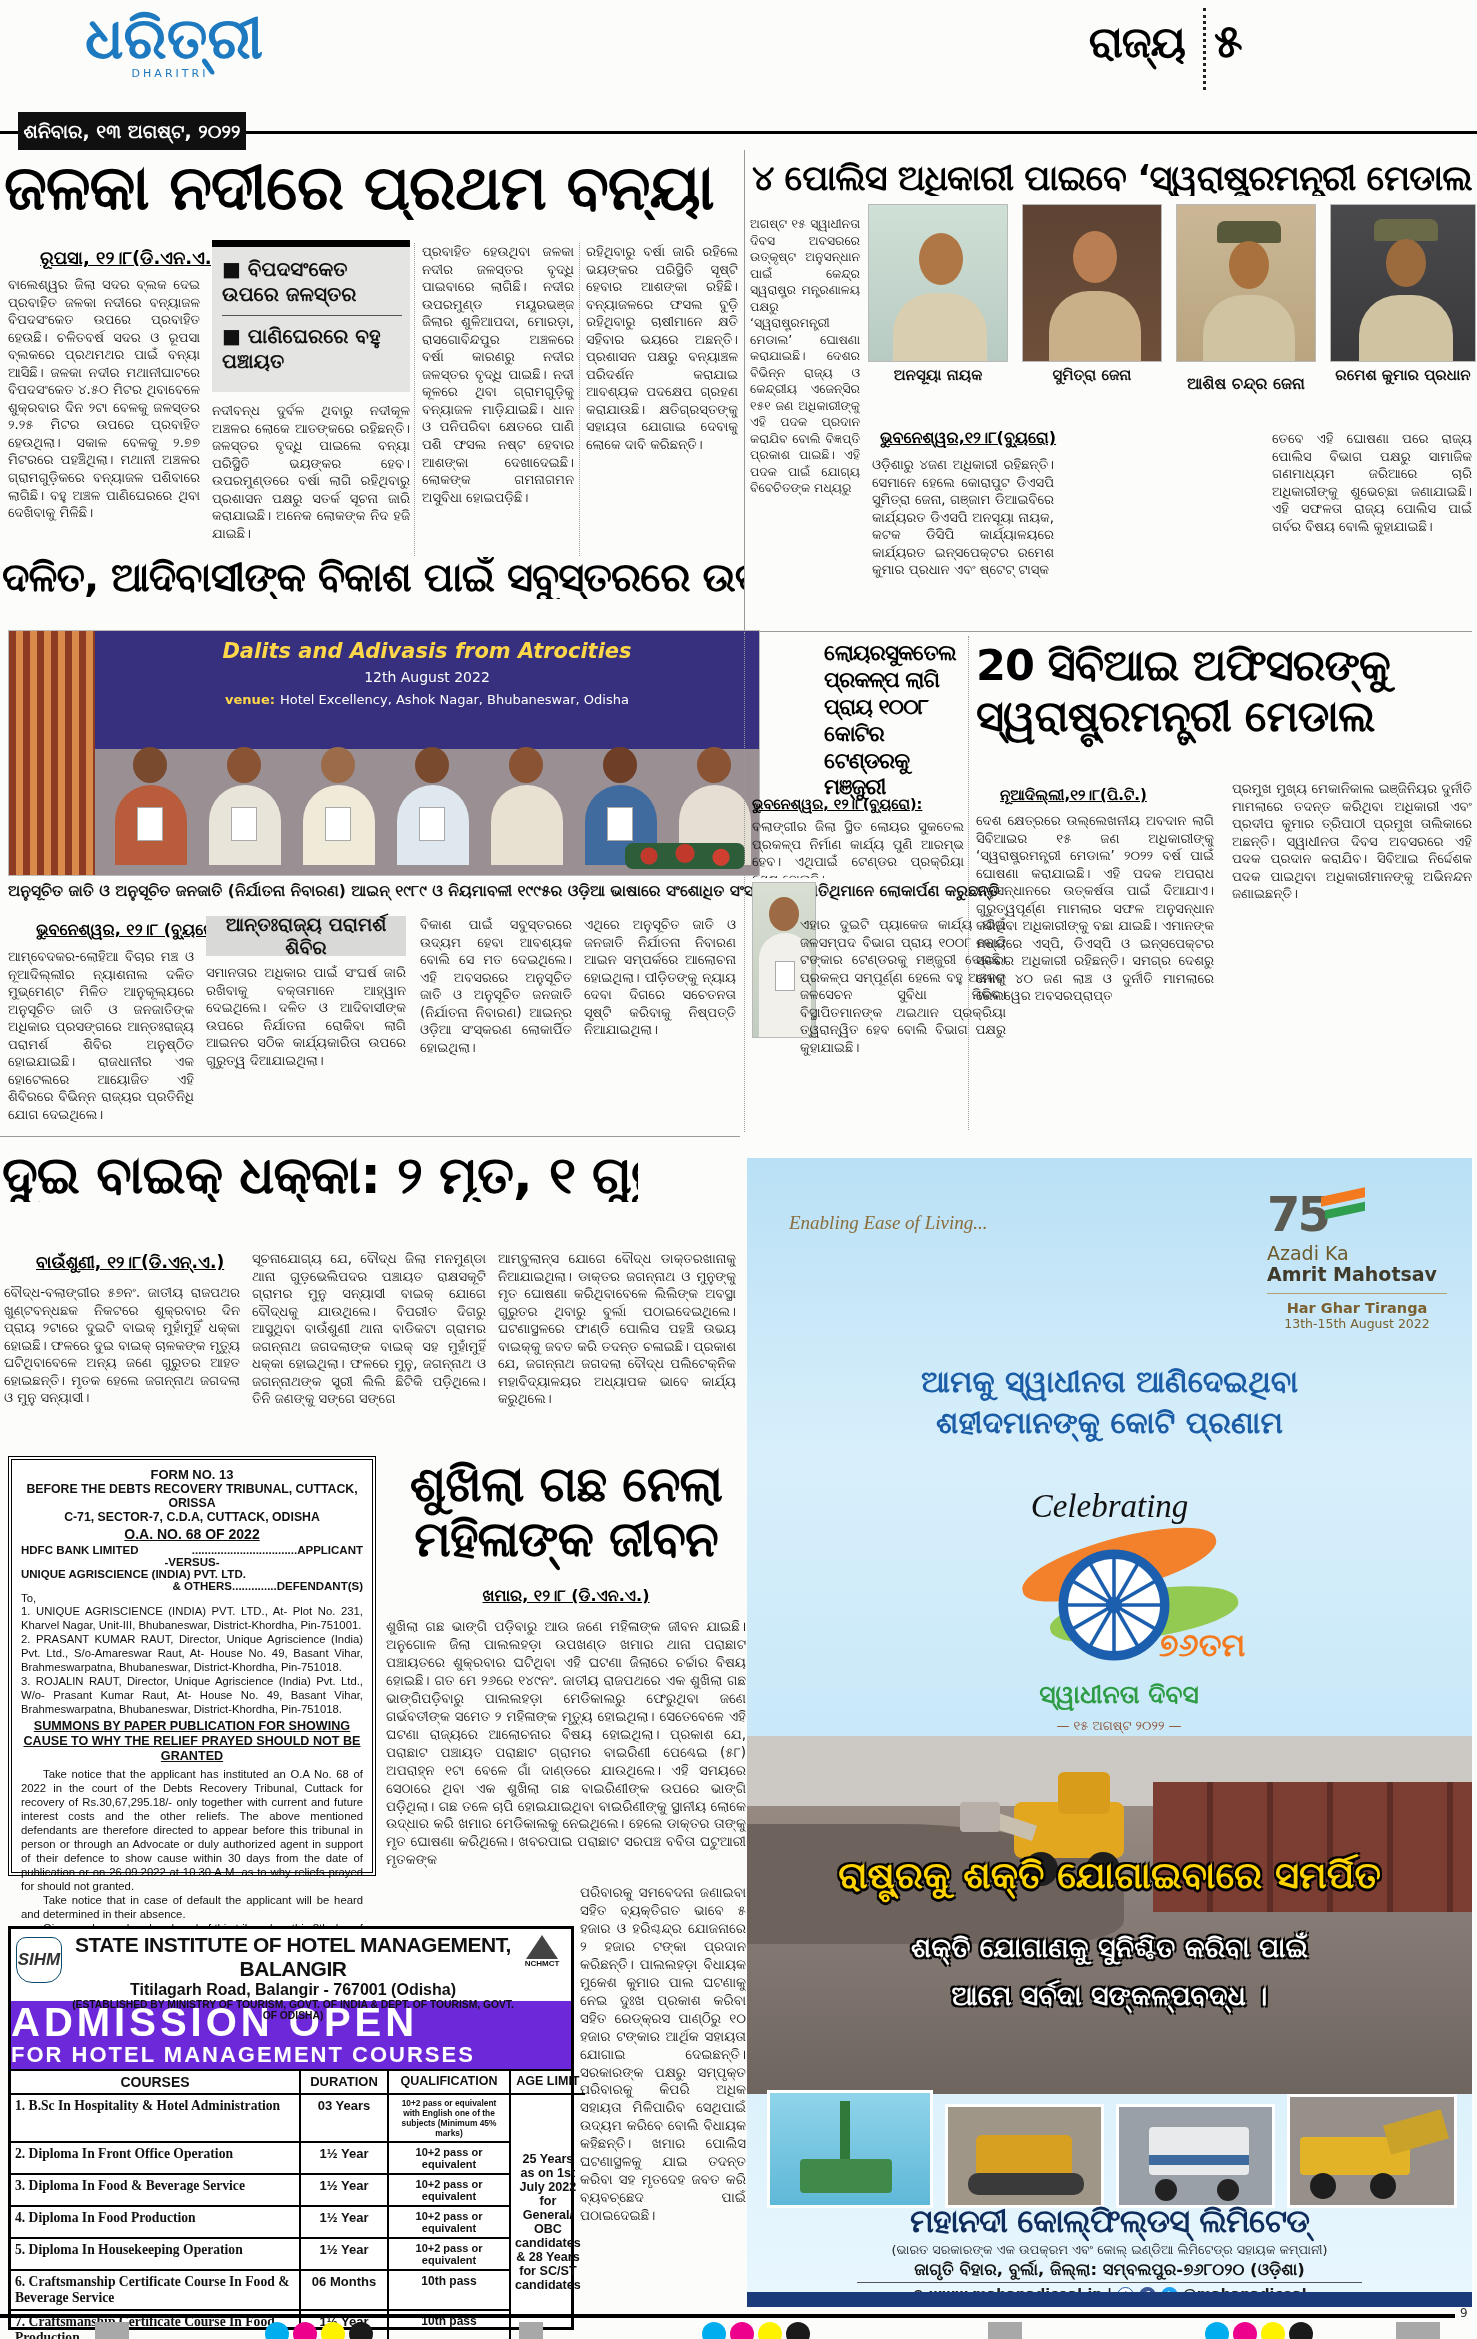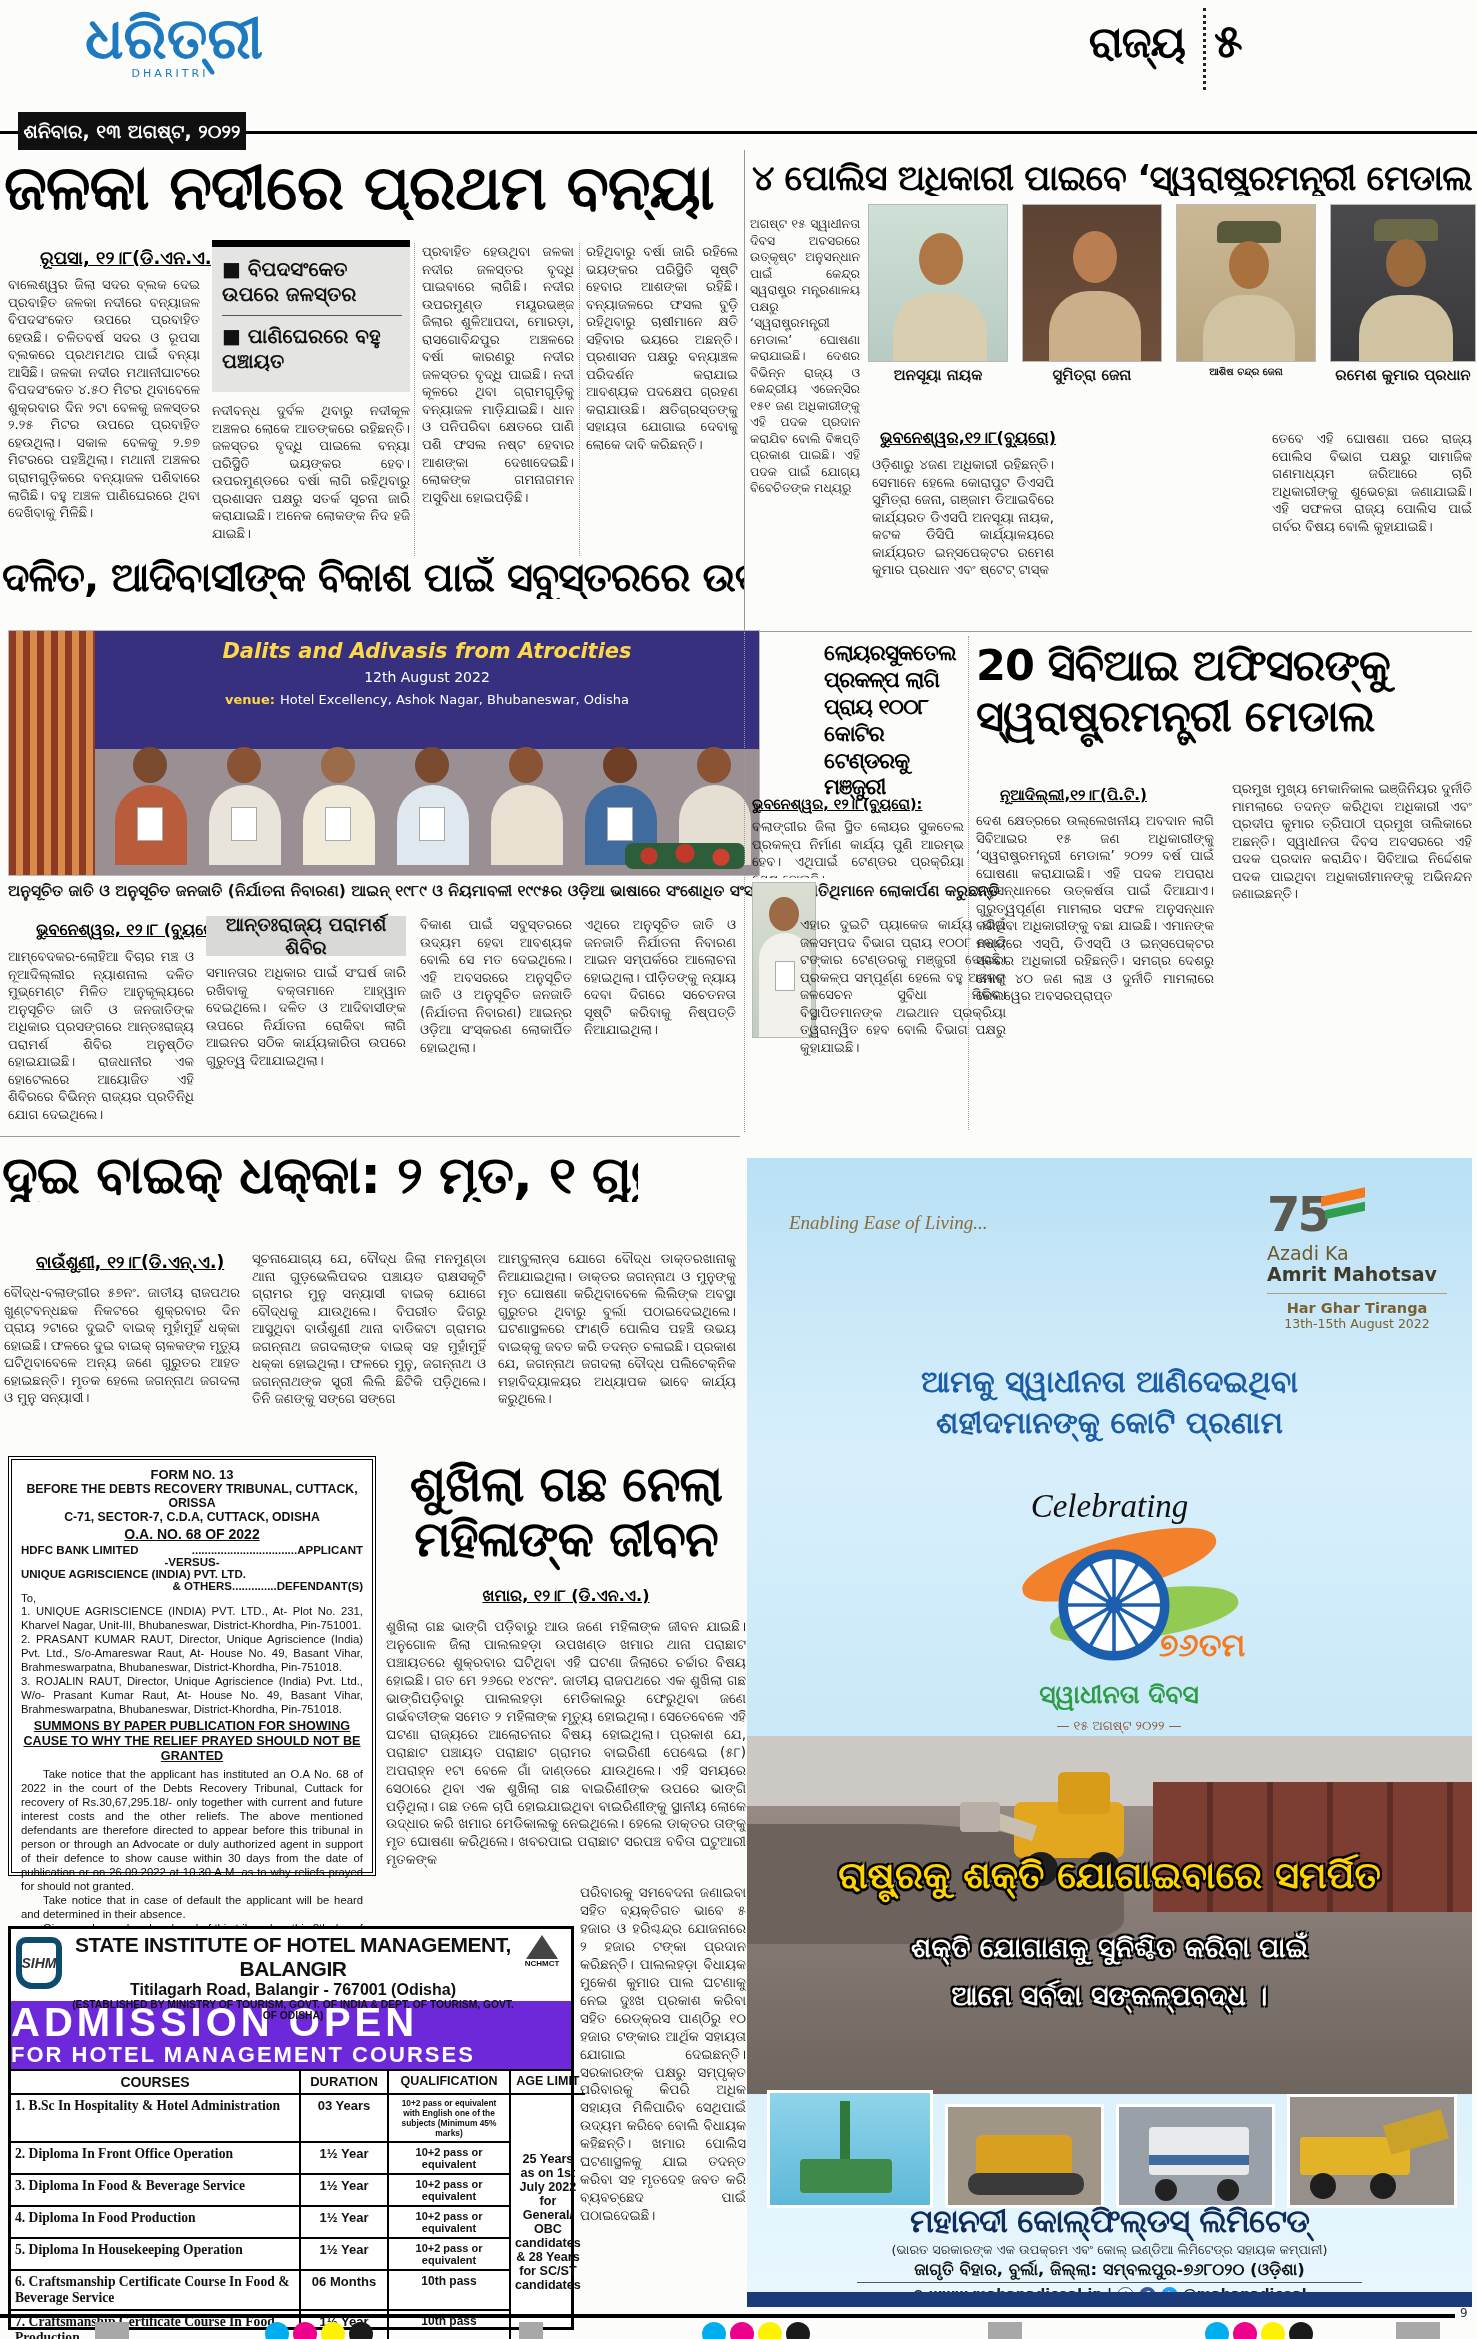--- a/index.html
+++ b/index.html
@@ -100,21 +100,21 @@
         <div class="torso" style="left:26px;top:86px;width:92px;height:72px;background:#c9b088"></div>
       </div>
       <div class="cap" style="font-size:15px;margin-top:4px">ସୁମିତ୍ରା ଜେନା</div>
     </div>
     <div style="width:140px">
       <div class="photo" style="width:140px;height:158px;background:linear-gradient(#cbb795,#b8a57f)">
         <div class="caphat" style="left:40px;top:16px;width:64px;height:22px;background:#58583a"></div>
         <div class="head" style="left:52px;top:36px;width:40px;height:48px;background:#a9713d"></div>
         <div class="torso" style="left:26px;top:90px;width:92px;height:68px;background:#cfc3a2"></div>
       </div>
-      <div class="cap" style="font-size:10px;margin-top:4px">ଆଶିଷ ଚନ୍ଦ୍ର ଜେନା</div>
+      <div class="cap" style="font-size:16px;margin-top:12px">ଆଶିଷ ଚନ୍ଦ୍ର ଜେନା</div>
     </div>
     <div style="width:146px">
       <div class="photo" style="width:146px;height:158px;background:linear-gradient(#4a4a4c,#3a3a3c)">
         <div class="caphat" style="left:43px;top:14px;width:64px;height:22px;background:#6a6a48"></div>
         <div class="head" style="left:55px;top:34px;width:40px;height:48px;background:#9c6b3d"></div>
         <div class="torso" style="left:28px;top:90px;width:94px;height:68px;background:#cfc3a2"></div>
       </div>
       <div class="cap" style="font-size:15px;margin-top:4px">ରମେଶ କୁମାର ପ୍ରଧାନ</div>
     </div>
   </div>
@@ -237,21 +237,21 @@
     <div>ମହିଳାଙ୍କ ଜୀବନ</div>
   </div>
   <div class="abs dl" style="left:386px;top:1586px;width:360px;font-size:16px;text-align:center;text-decoration:none">
     <span class="dl">ଖମାର, ୧୨।୮ (ଡି.ଏନ.ଏ.)</span>
   </div>
   <div class="abs bodytxt" style="left:386px;top:1618px;width:360px;height:262px;font-size:13.5px">ଶୁଖିଲା ଗଛ ଭାଙ୍ଗି ପଡ଼ିବାରୁ ଆଉ ଜଣେ ମହିଳାଙ୍କ ଜୀବନ ଯାଇଛି। ଅନୁଗୋଳ ଜିଲା ପାଲଲହଡ଼ା ଉପଖଣ୍ଡ ଖମାର ଥାନା ପରାଛାଟ ପଞ୍ଚାୟତରେ ଶୁକ୍ରବାର ଘଟିଥିବା ଏହି ଘଟଣା ଜିଲାରେ ଚର୍ଚ୍ଚାର ବିଷୟ ହୋଇଛି। ଗତ ମେ ୨୬ରେ ୧୪୯ନଂ. ଜାତୀୟ ରାଜପଥରେ ଏକ ଶୁଖିଲା ଗଛ ଭାଙ୍ଗିପଡ଼ିବାରୁ ପାଲଲହଡ଼ା ମେଡିକାଲରୁ ଫେରୁଥିବା ଜଣେ ଗର୍ଭବତୀଙ୍କ ସମେତ ୨ ମହିଳାଙ୍କ ମୃତ୍ୟୁ ହୋଇଥିଲା। ସେତେବେଳେ ଏହି ଘଟଣା ରାଜ୍ୟରେ ଆଲୋଚନାର ବିଷୟ ହୋଇଥିଲା। ପ୍ରକାଶ ଯେ, ପରାଛାଟ ପଞ୍ଚାୟତ ପରାଛାଟ ଗ୍ରାମର ବାଇରିଣୀ ପେଣ୍ଢେଇ (୫୮) ଅପରାହ୍ନ ୧ଟା ବେଳେ ଗାଁ ଦାଣ୍ଡରେ ଯାଉଥିଲେ। ଏହି ସମୟରେ ସେଠାରେ ଥିବା ଏକ ଶୁଖିଲା ଗଛ ବାଇରିଣୀଙ୍କ ଉପରେ ଭାଙ୍ଗି ପଡ଼ିଥିଲା। ଗଛ ତଳେ ଚାପି ହୋଇଯାଇଥିବା ବାଇରିଣୀଙ୍କୁ ସ୍ଥାନୀୟ ଲୋକେ ଉଦ୍ଧାର କରି ଖମାର ମେଡିକାଲକୁ ନେଇଥିଲେ। ହେଲେ ଡାକ୍ତର ତାଙ୍କୁ ମୃତ ଘୋଷଣା କରିଥିଲେ। ଖବରପାଇ ପରାଛାଟ ସରପଞ୍ଚ ବବିତା ଘଟୁଆରୀ ମୃତକଙ୍କ</div>
   <div class="abs bodytxt" style="left:580px;top:1884px;width:166px;height:408px;font-size:13.5px">ପରିବାରକୁ ସମବେଦନା ଜଣାଇବା ସହିତ ବ୍ୟକ୍ତିଗତ ଭାବେ ୫ ହଜାର ଓ ହରିଶ୍ଚନ୍ଦ୍ର ଯୋଜନାରେ ୨ ହଜାର ଟଙ୍କା ପ୍ରଦାନ କରିଛନ୍ତି। ପାଲଲହଡ଼ା ବିଧାୟକ ମୁକେଶ କୁମାର ପାଲ ଘଟଣାକୁ ନେଇ ଦୁଃଖ ପ୍ରକାଶ କରିବା ସହିତ ରେଡ୍‌କ୍ରସ ପାଣ୍ଠିରୁ ୧୦ ହଜାର ଟଙ୍କାର ଆର୍ଥିକ ସହାୟତା ଯୋଗାଇ ଦେଇଛନ୍ତି। ସରକାରଙ୍କ ପକ୍ଷରୁ ସମ୍ପୃକ୍ତ ପରିବାରକୁ କିପରି ଅଧିକ ସହାୟତା ମିଳିପାରିବ ସେଥିପାଇଁ ଉଦ୍ୟମ କରିବେ ବୋଲି ବିଧାୟକ କହିଛନ୍ତି। ଖମାର ପୋଲିସ ଘଟଣାସ୍ଥଳକୁ ଯାଇ ତଦନ୍ତ କରିବା ସହ ମୃତଦେହ ଜବତ କରି ବ୍ୟବଚ୍ଛେଦ ପାଇଁ ପଠାଇଦେଇଛି।</div>
 
   <div class="abs hotel" style="left:8px;top:1926px;width:566px;height:404px">
     <div style="position:relative;height:72px;padding:4px 54px 0 58px;text-align:center">
-      <div class="abs" style="left:5px;top:8px;width:46px;height:52px;border:6px solid #0c4a6e;border-radius:10px 10px 16px 16px;display:flex;align-items:center;justify-content:center;font-size:14px;font-weight:bold;font-style:italic;color:#333">SIHM</div>
+      <div class="abs" style="left:5px;top:8px;width:46px;height:46px;border:1px solid #0c4a6e;border-radius:10px 10px 16px 16px;display:flex;align-items:center;justify-content:center;font-size:17px;font-weight:bold;font-style:italic;color:#333">SIHM</div>
       <div class="abs" style="right:4px;top:6px;width:50px;text-align:center">
         <div style="width:0;height:0;margin:0 auto;border-left:16px solid transparent;border-right:16px solid transparent;border-bottom:24px solid #444"></div>
         <div style="font-size:8px;font-weight:bold">NCHMCT</div>
       </div>
       <div style="font-size:21px;font-weight:bold;letter-spacing:-0.5px">STATE INSTITUTE OF HOTEL MANAGEMENT, BALANGIR</div>
       <div style="font-size:16px;font-weight:bold">Titilagarh Road, Balangir - 767001 (Odisha)</div>
       <div style="font-size:10.3px;font-weight:bold">(ESTABLISHED BY MINISTRY OF TOURISM, GOVT. OF INDIA &amp; DEPT. OF TOURISM, GOVT. OF ODISHA)</div>
     </div>
     <div class="band">
       <div style="font-size:40px;font-weight:bold;letter-spacing:4px;line-height:1.05">ADMISSION OPEN</div>

